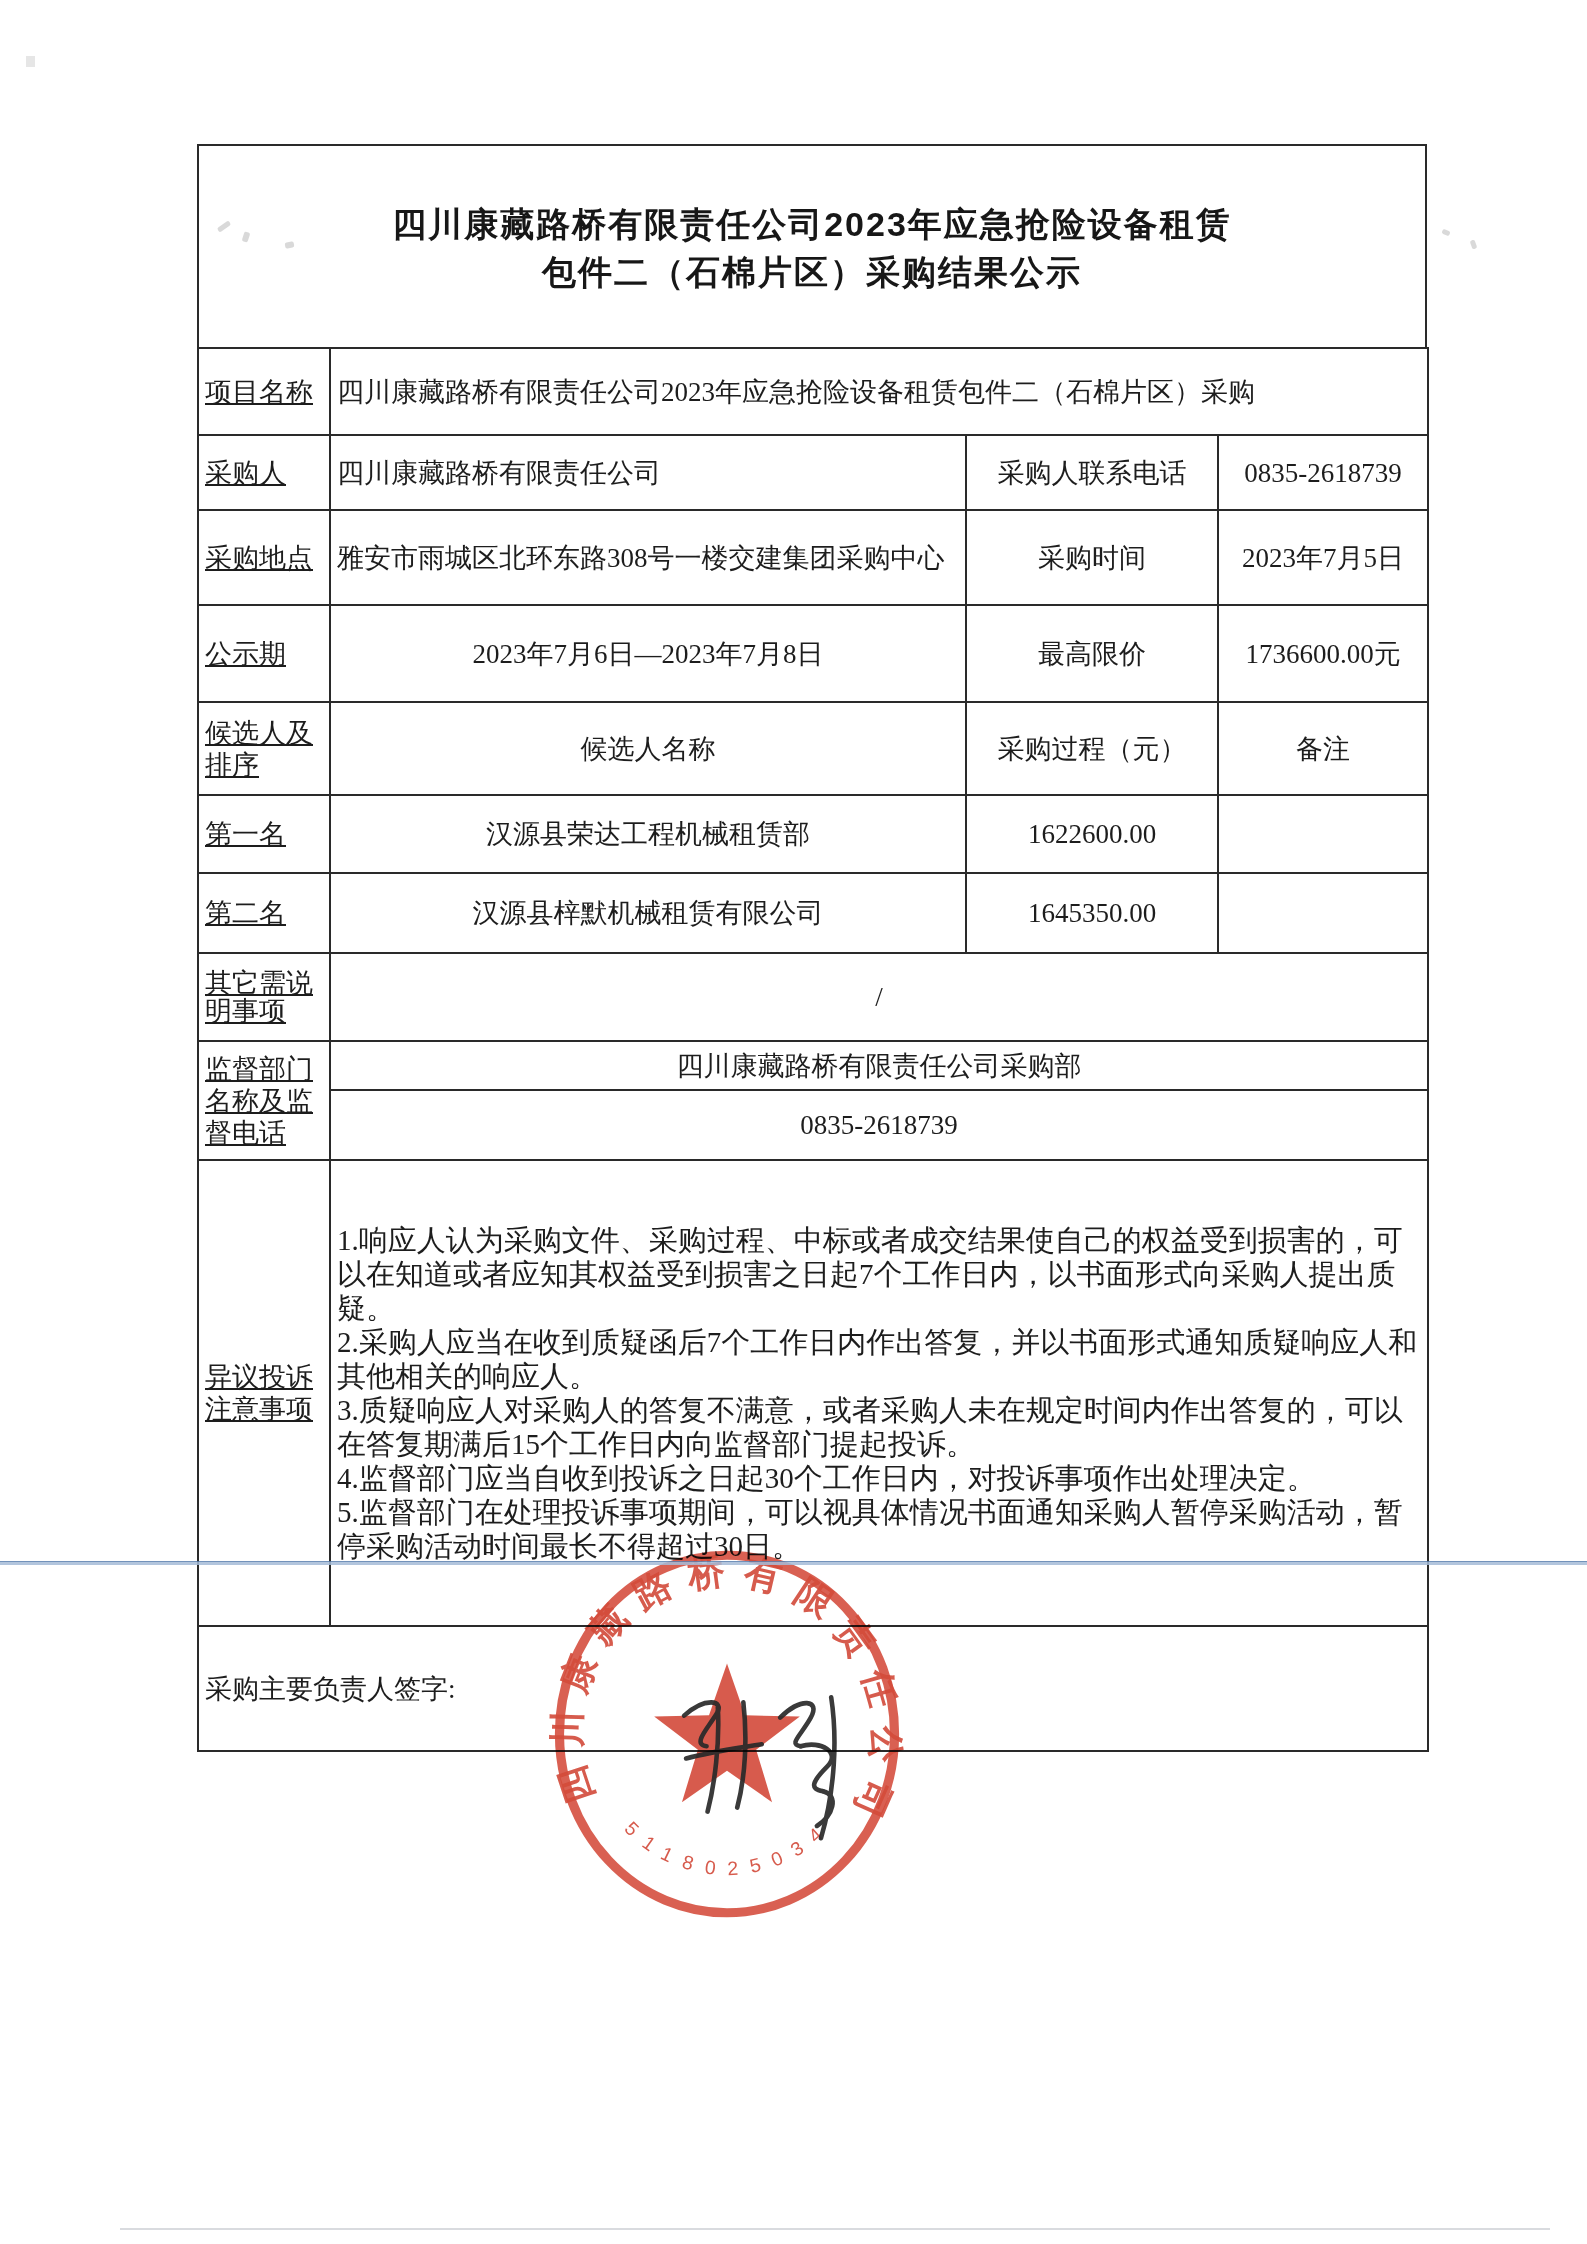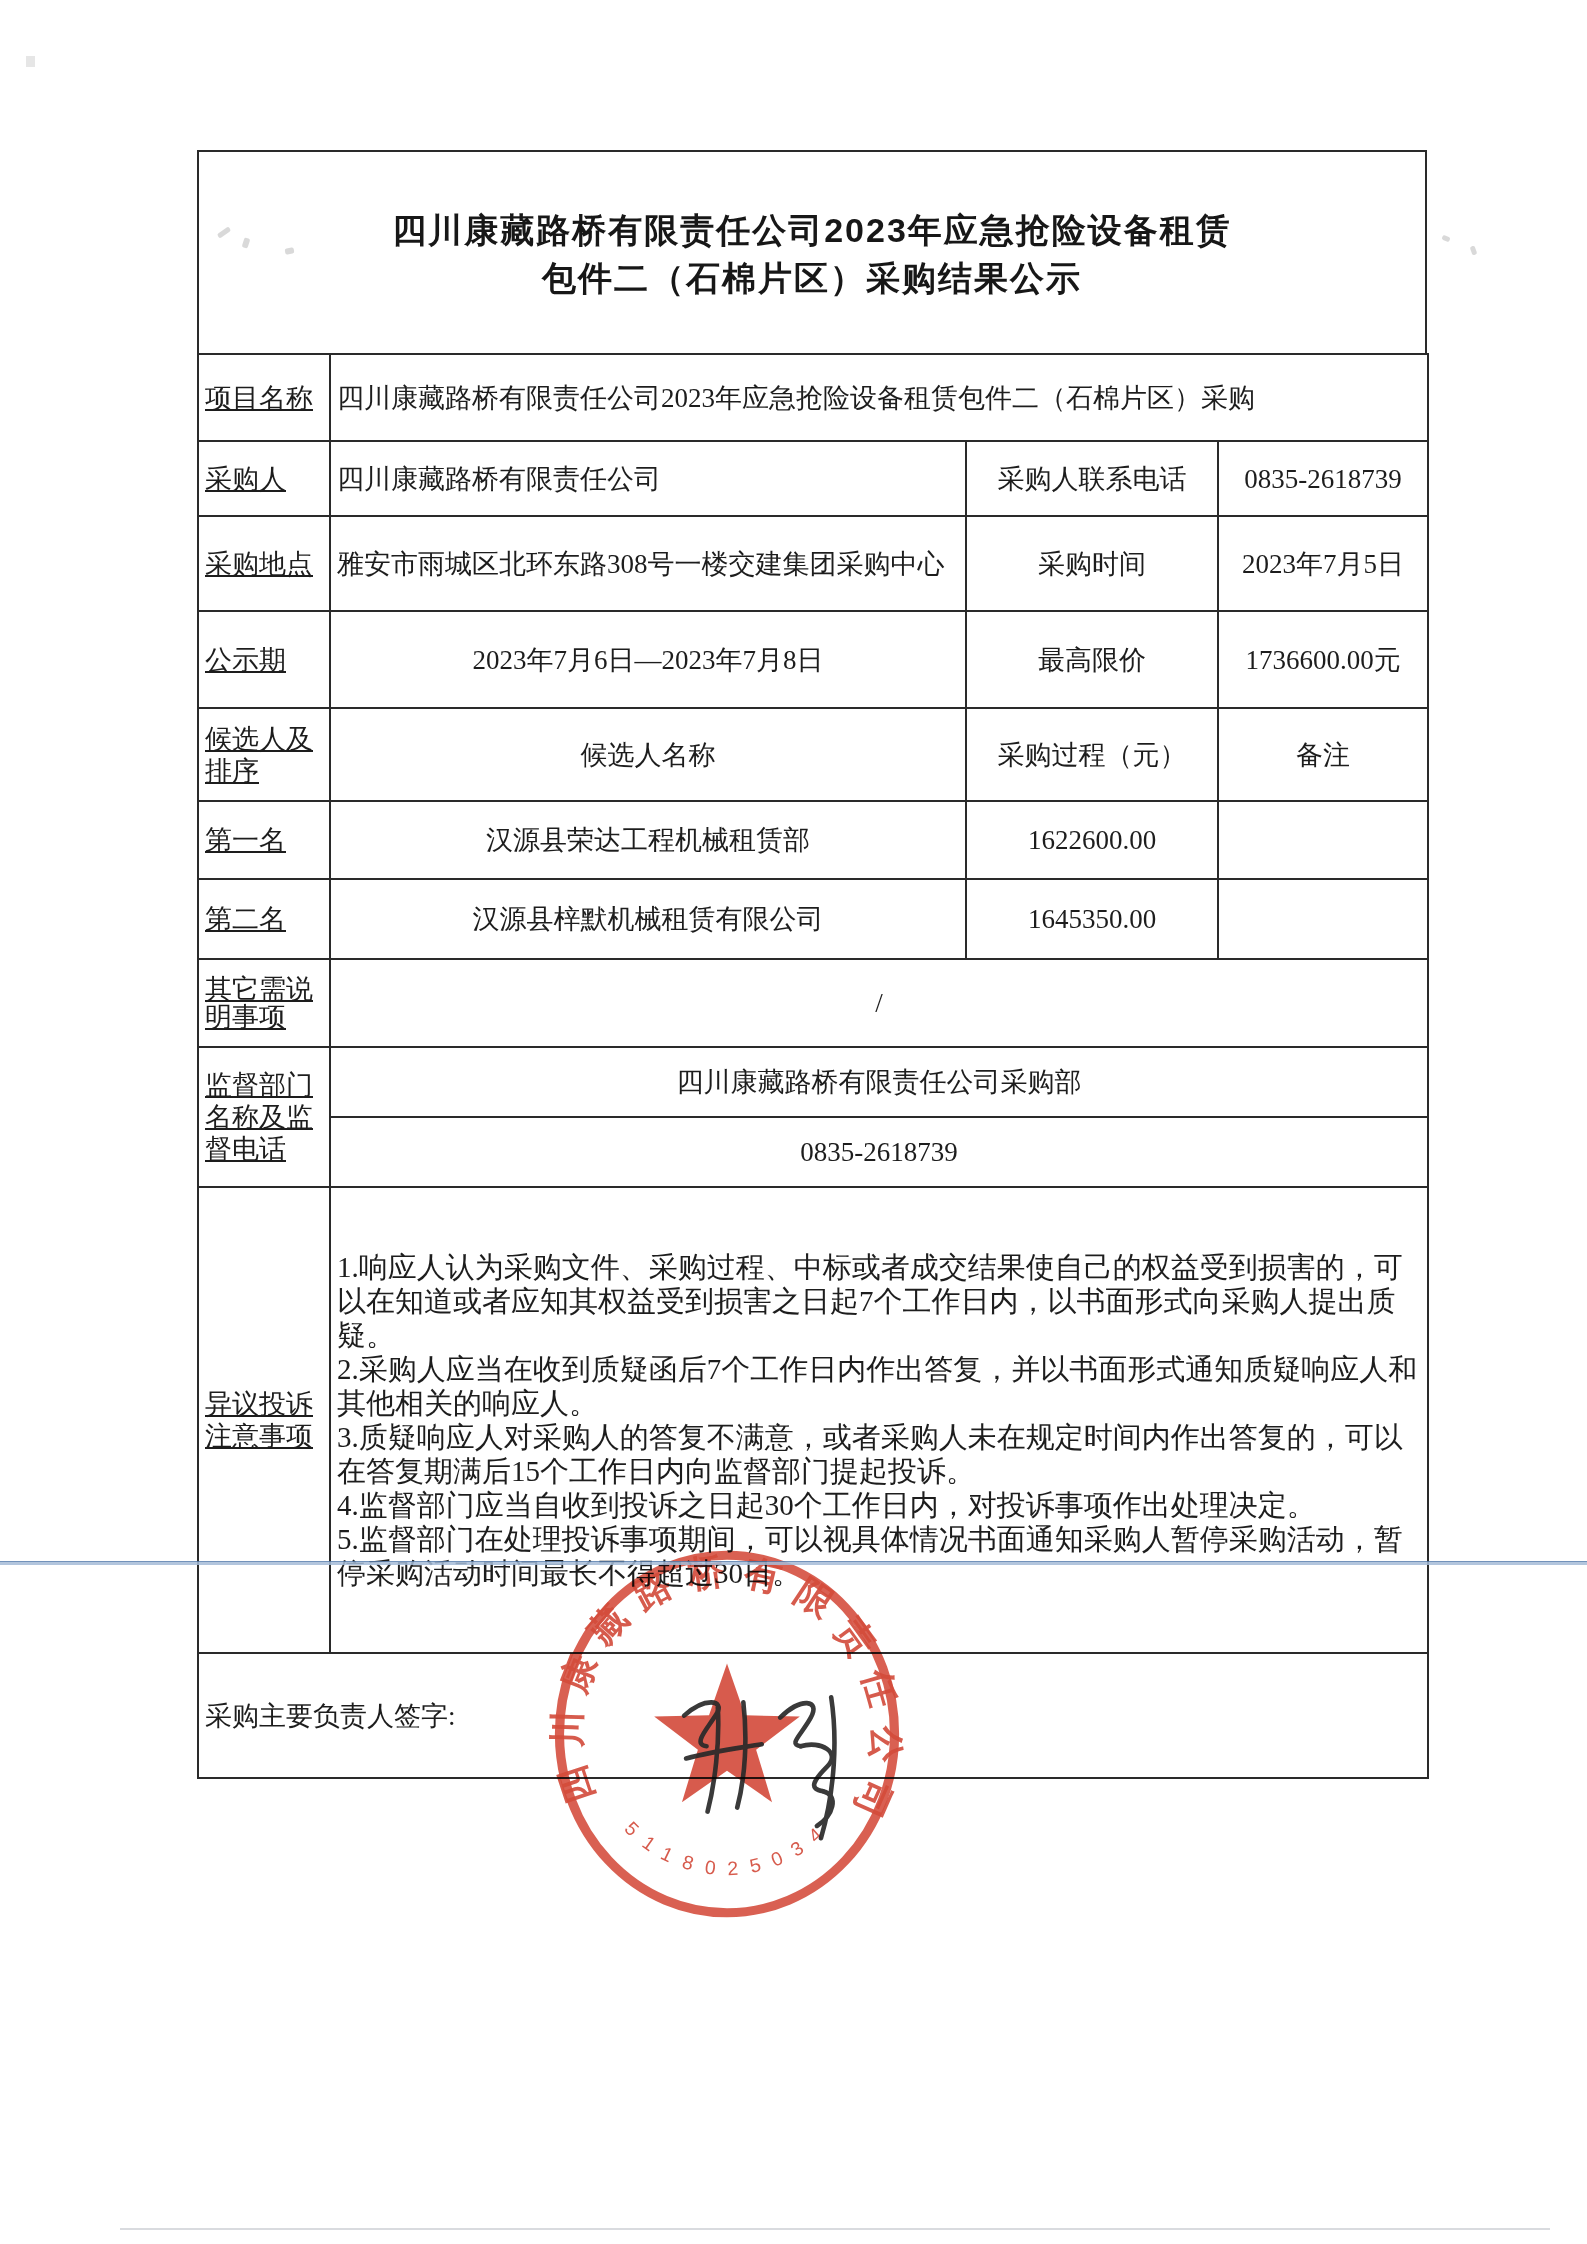--- a/index.html
+++ b/index.html
@@ -1,31 +1,31 @@
 <!DOCTYPE html>
 <html><head>
 <meta charset="utf-8">
 <style>
   html,body{margin:0;padding:0;background:#ffffff;}
   .page{position:relative;width:1587px;height:2244px;background:#ffffff;overflow:hidden;
         font-family:"Liberation Serif","DejaVu Serif",serif;color:#1d1d1d;}
-  .doc{position:absolute;left:197px;top:150px;width:1230px;}
+  .doc{position:absolute;left:197px;top:144px;width:1230px;}
   .title-area{box-sizing:border-box;height:203px;border:2px solid #2a2a2a;border-bottom:none;position:relative;}
   .title{padding-top:54px;text-align:center;font-family:"Liberation Sans","DejaVu Sans",sans-serif;
          font-weight:700;font-size:34px;line-height:48px;letter-spacing:2px;color:#171717;}
   .grid{border-collapse:collapse;table-layout:fixed;width:100%;}
   .grid td{border:2px solid #2a2a2a;font-size:27px;line-height:32px;padding:0 6px;
            box-sizing:border-box;vertical-align:middle;color:#1d1d1d;}
   .lab{padding-left:30px;padding-right:4px;text-align:left;text-decoration:underline;}
   .r8 .lab{line-height:28px;}
   .left{text-align:left;padding-left:12px;}
   .center{text-align:center;}
   tr.r1{height:87px;} tr.r2{height:75px;} tr.r3{height:95px;} tr.r4{height:97px;}
   tr.r5{height:93px;padding-left:36px;} tr.r6{height:78px;} tr.r7{height:80px;} tr.r8{height:88px;}
-  tr.r9a{height:70px;margin-left:45px;} tr.r9b{height:70px;} tr.r10{height:466px;} tr.r11{height:125px;}
+  tr.r9a{height:49px;margin-left:45px;} tr.r9b{height:70px;} tr.r10{height:466px;} tr.r11{height:125px;}
   .objection-cell{vertical-align:top;padding:142px 6px 0 8px;}
   .obj-text div{font-size:29px;line-height:34px;text-align:left;}
   .sig-cell{padding-left:10px;font-size:28px;}
   
   .stamp{position:absolute;left:543px;top:1544px;width:368px;height:380px;
          mix-blend-mode:multiply;opacity:.92;}
   
   .blue-line{position:absolute;left:0;top:1561px;width:1587px;height:3px;
              background:#a5bcd8;border-top:1px solid #5a7fae;opacity:.85;}
   .bottom-line{position:absolute;left:120px;top:2228px;width:1430px;height:2px;background:#c9ccd1;opacity:.7;}

